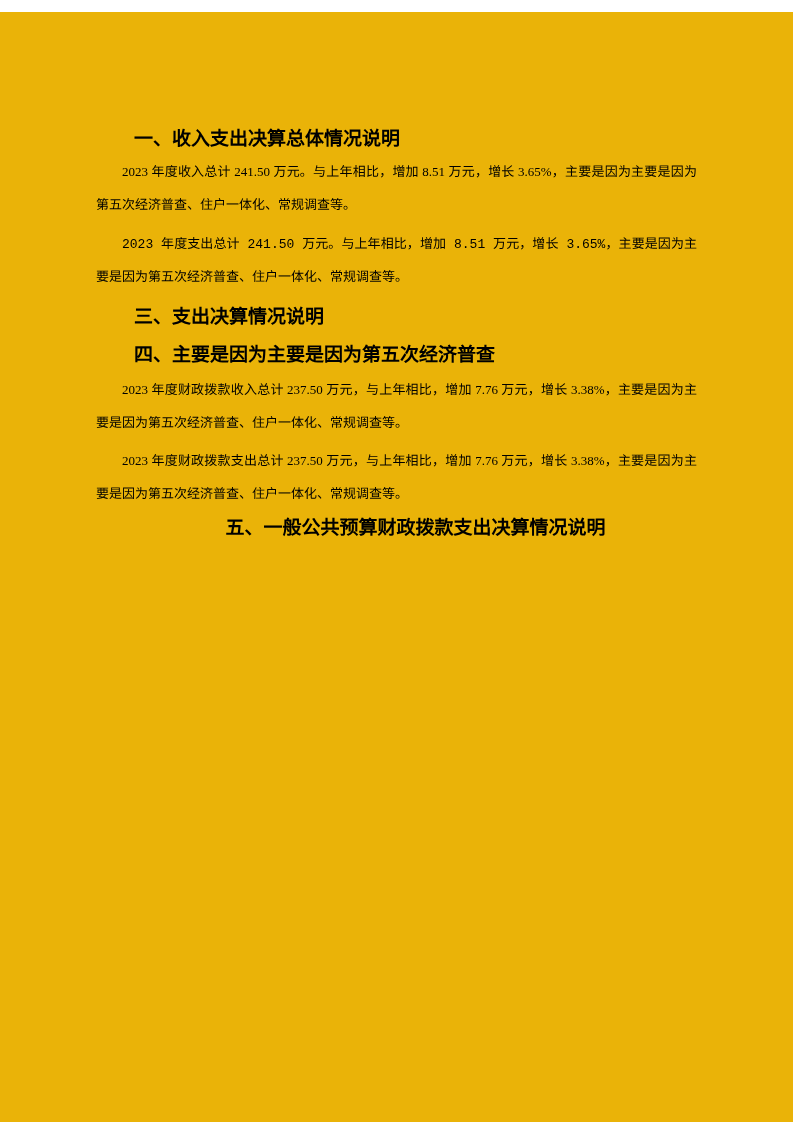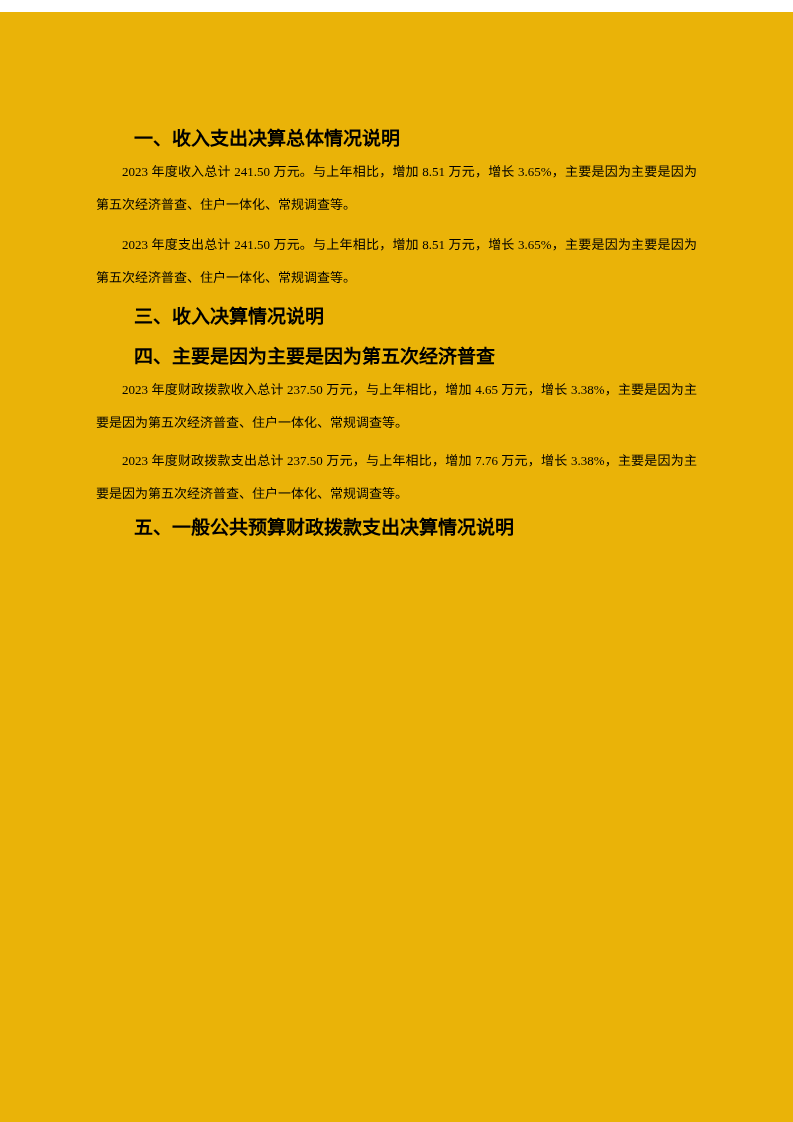--- a/index.html
+++ b/index.html
@@ -31,43 +31,43 @@
   .body-para {
     margin: 0;
     font-family: "Liberation Serif", "DejaVu Serif", serif;
     font-size: 13px;
     line-height: 33px;
     text-indent: 2em;
     text-align: justify;
     color: #000000;
   }
   
-  .gap-7 { margin-top: 7px; }
+  .gap-7 { margin-top: 7px; font-family: Liberation Mono, monospace; }
   .gap-6 { margin-top: 6px; }
   .gap-5 { margin-top: 5px; }
-  .gap-1 { margin-top: 1px; }
+  .gap-1 { margin-top: 1px; text-align: center; }
 </style>
 </head>
 <body>
 
 <div class="page">
 
   <h2 class="section-heading">一、收入支出决算总体情况说明</h2>
 
   <p class="body-para">2023 年度收入总计 241.50 万元。与上年相比，增加 8.51 万元，增长 3.65%，主要是因为主要是因为第五次经济普查、住户一体化、常规调查等。</p>
 
   <p class="body-para gap-7">2023 年度支出总计 241.50 万元。与上年相比，增加 8.51 万元，增长 3.65%，主要是因为主要是因为第五次经济普查、住户一体化、常规调查等。</p>
 
 
 
-  <h2 class="section-heading gap-6">三、收入决算情况说明</h2>
+  <h2 class="section-heading gap-6">三、支出决算情况说明</h2>
 
 
   <h2 class="section-heading gap-7">四、主要是因为主要是因为第五次经济普查</h2>
 
-  <p class="body-para">2023 年度财政拨款收入总计 237.50 万元，与上年相比，增加 4.65 万元，增长 3.38%，主要是因为主要是因为第五次经济普查、住户一体化、常规调查等。</p>
+  <p class="body-para">2023 年度财政拨款收入总计 237.50 万元，与上年相比，增加 7.76 万元，增长 3.38%，主要是因为主要是因为第五次经济普查、住户一体化、常规调查等。</p>
 
   <p class="body-para gap-5">2023 年度财政拨款支出总计 237.50 万元，与上年相比，增加 7.76 万元，增长 3.38%，主要是因为主要是因为第五次经济普查、住户一体化、常规调查等。</p>
 
   <h2 class="section-heading gap-1">五、一般公共预算财政拨款支出决算情况说明</h2>
 
 
 </div>
 
 </body></html>

